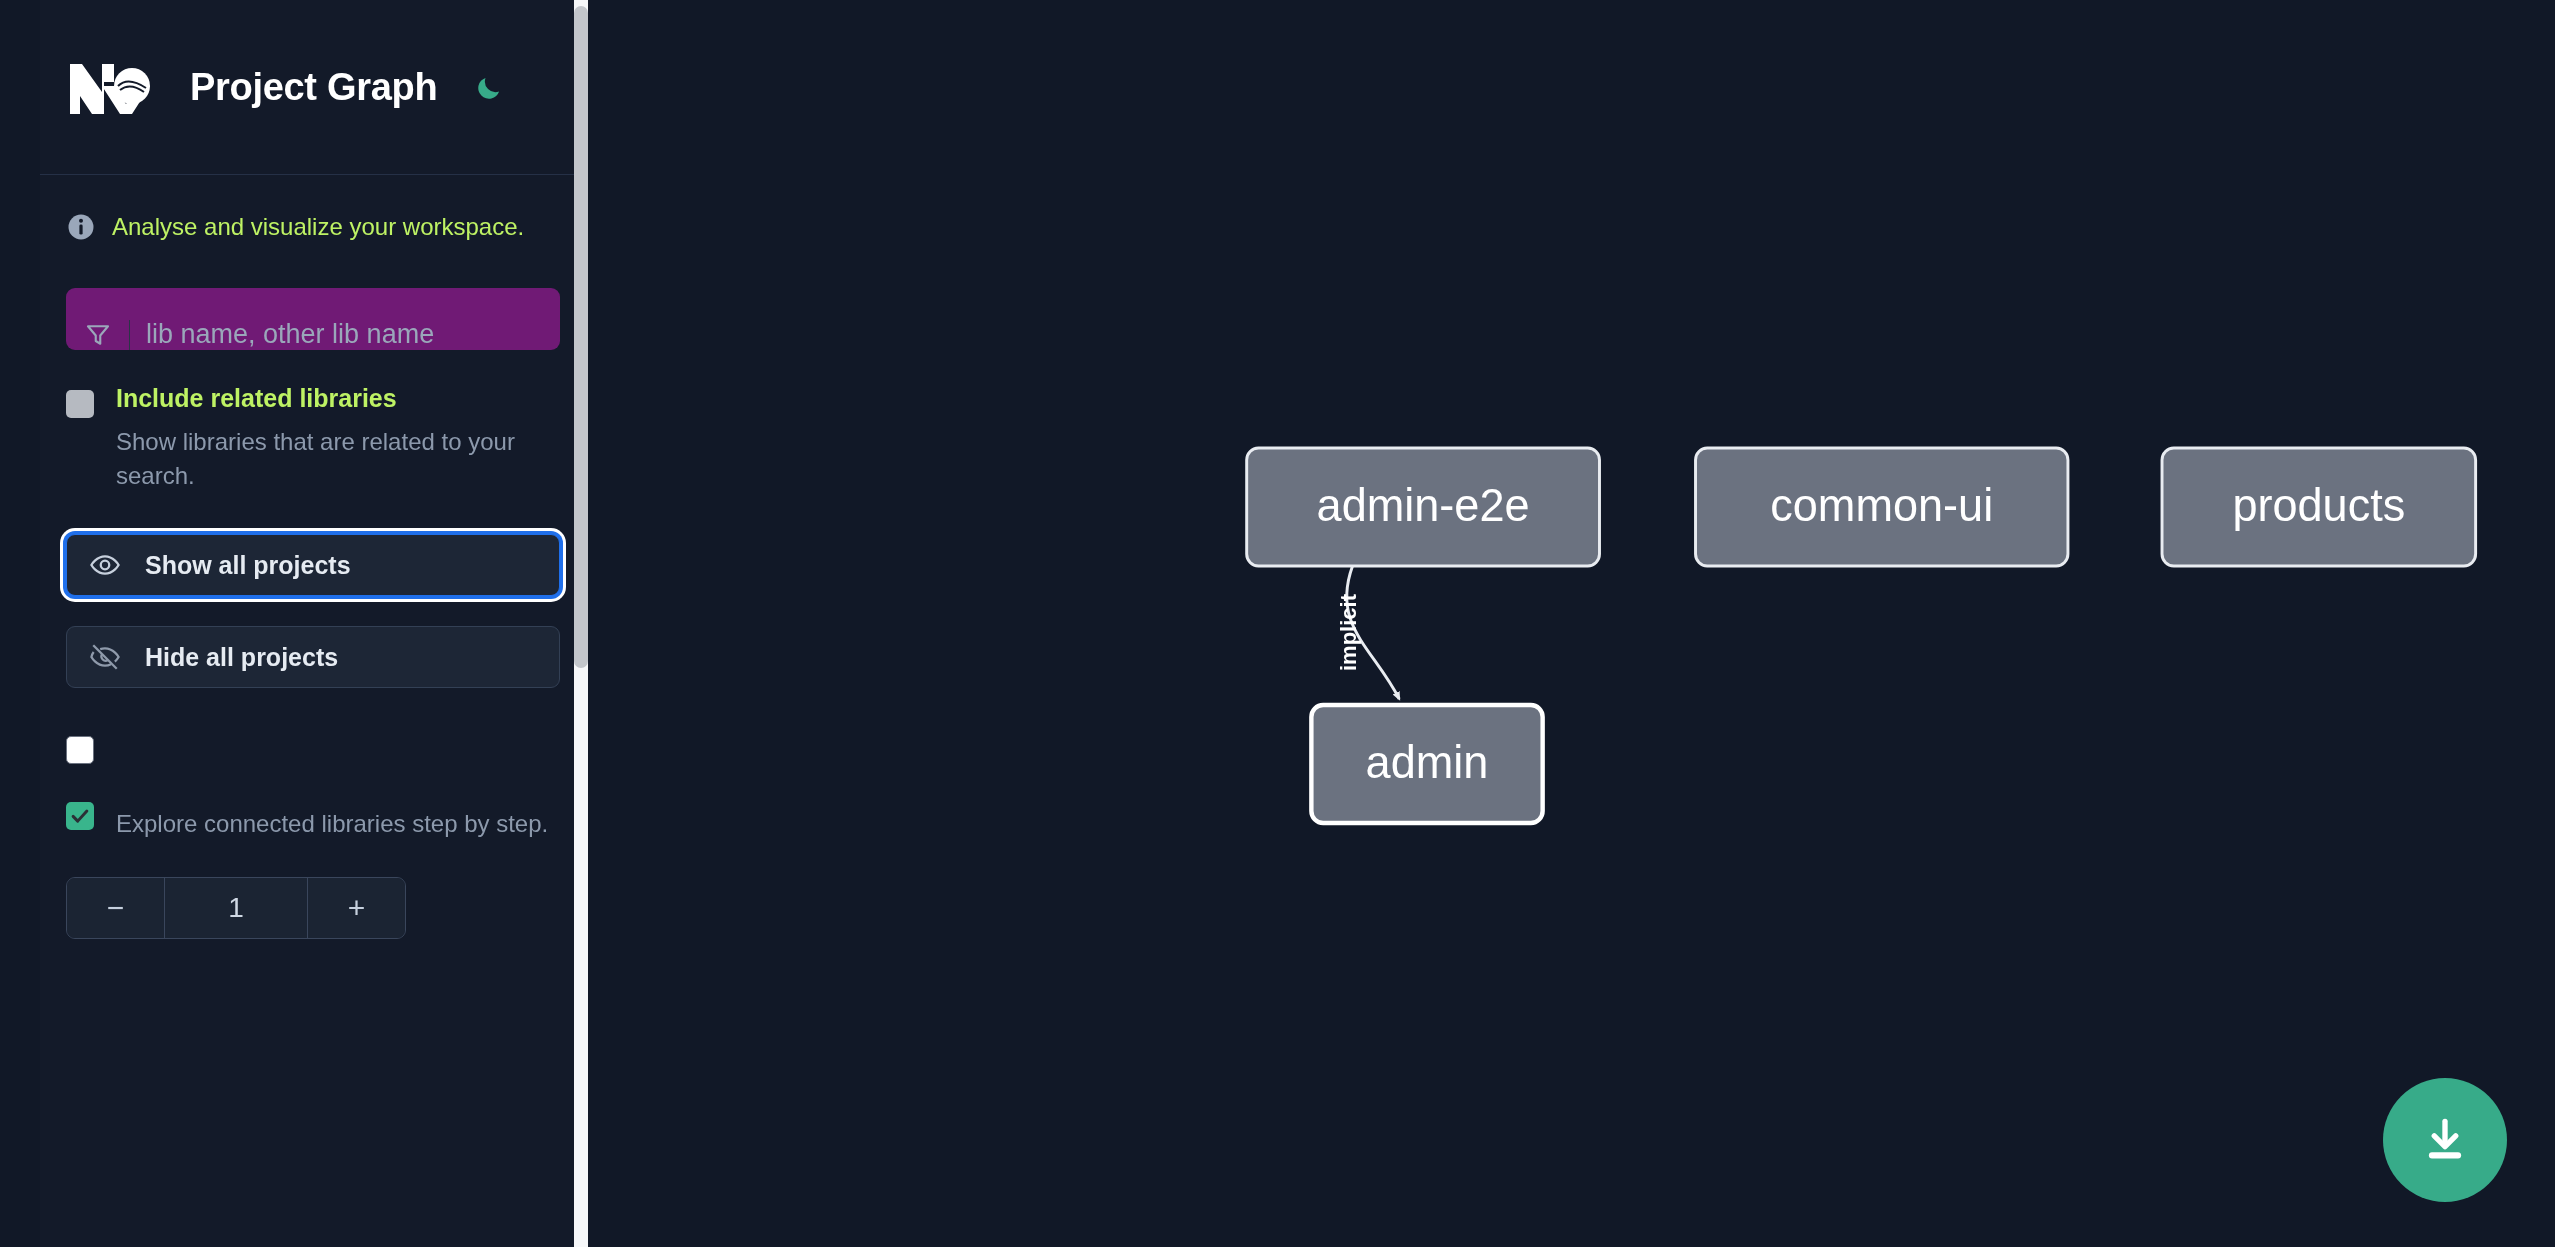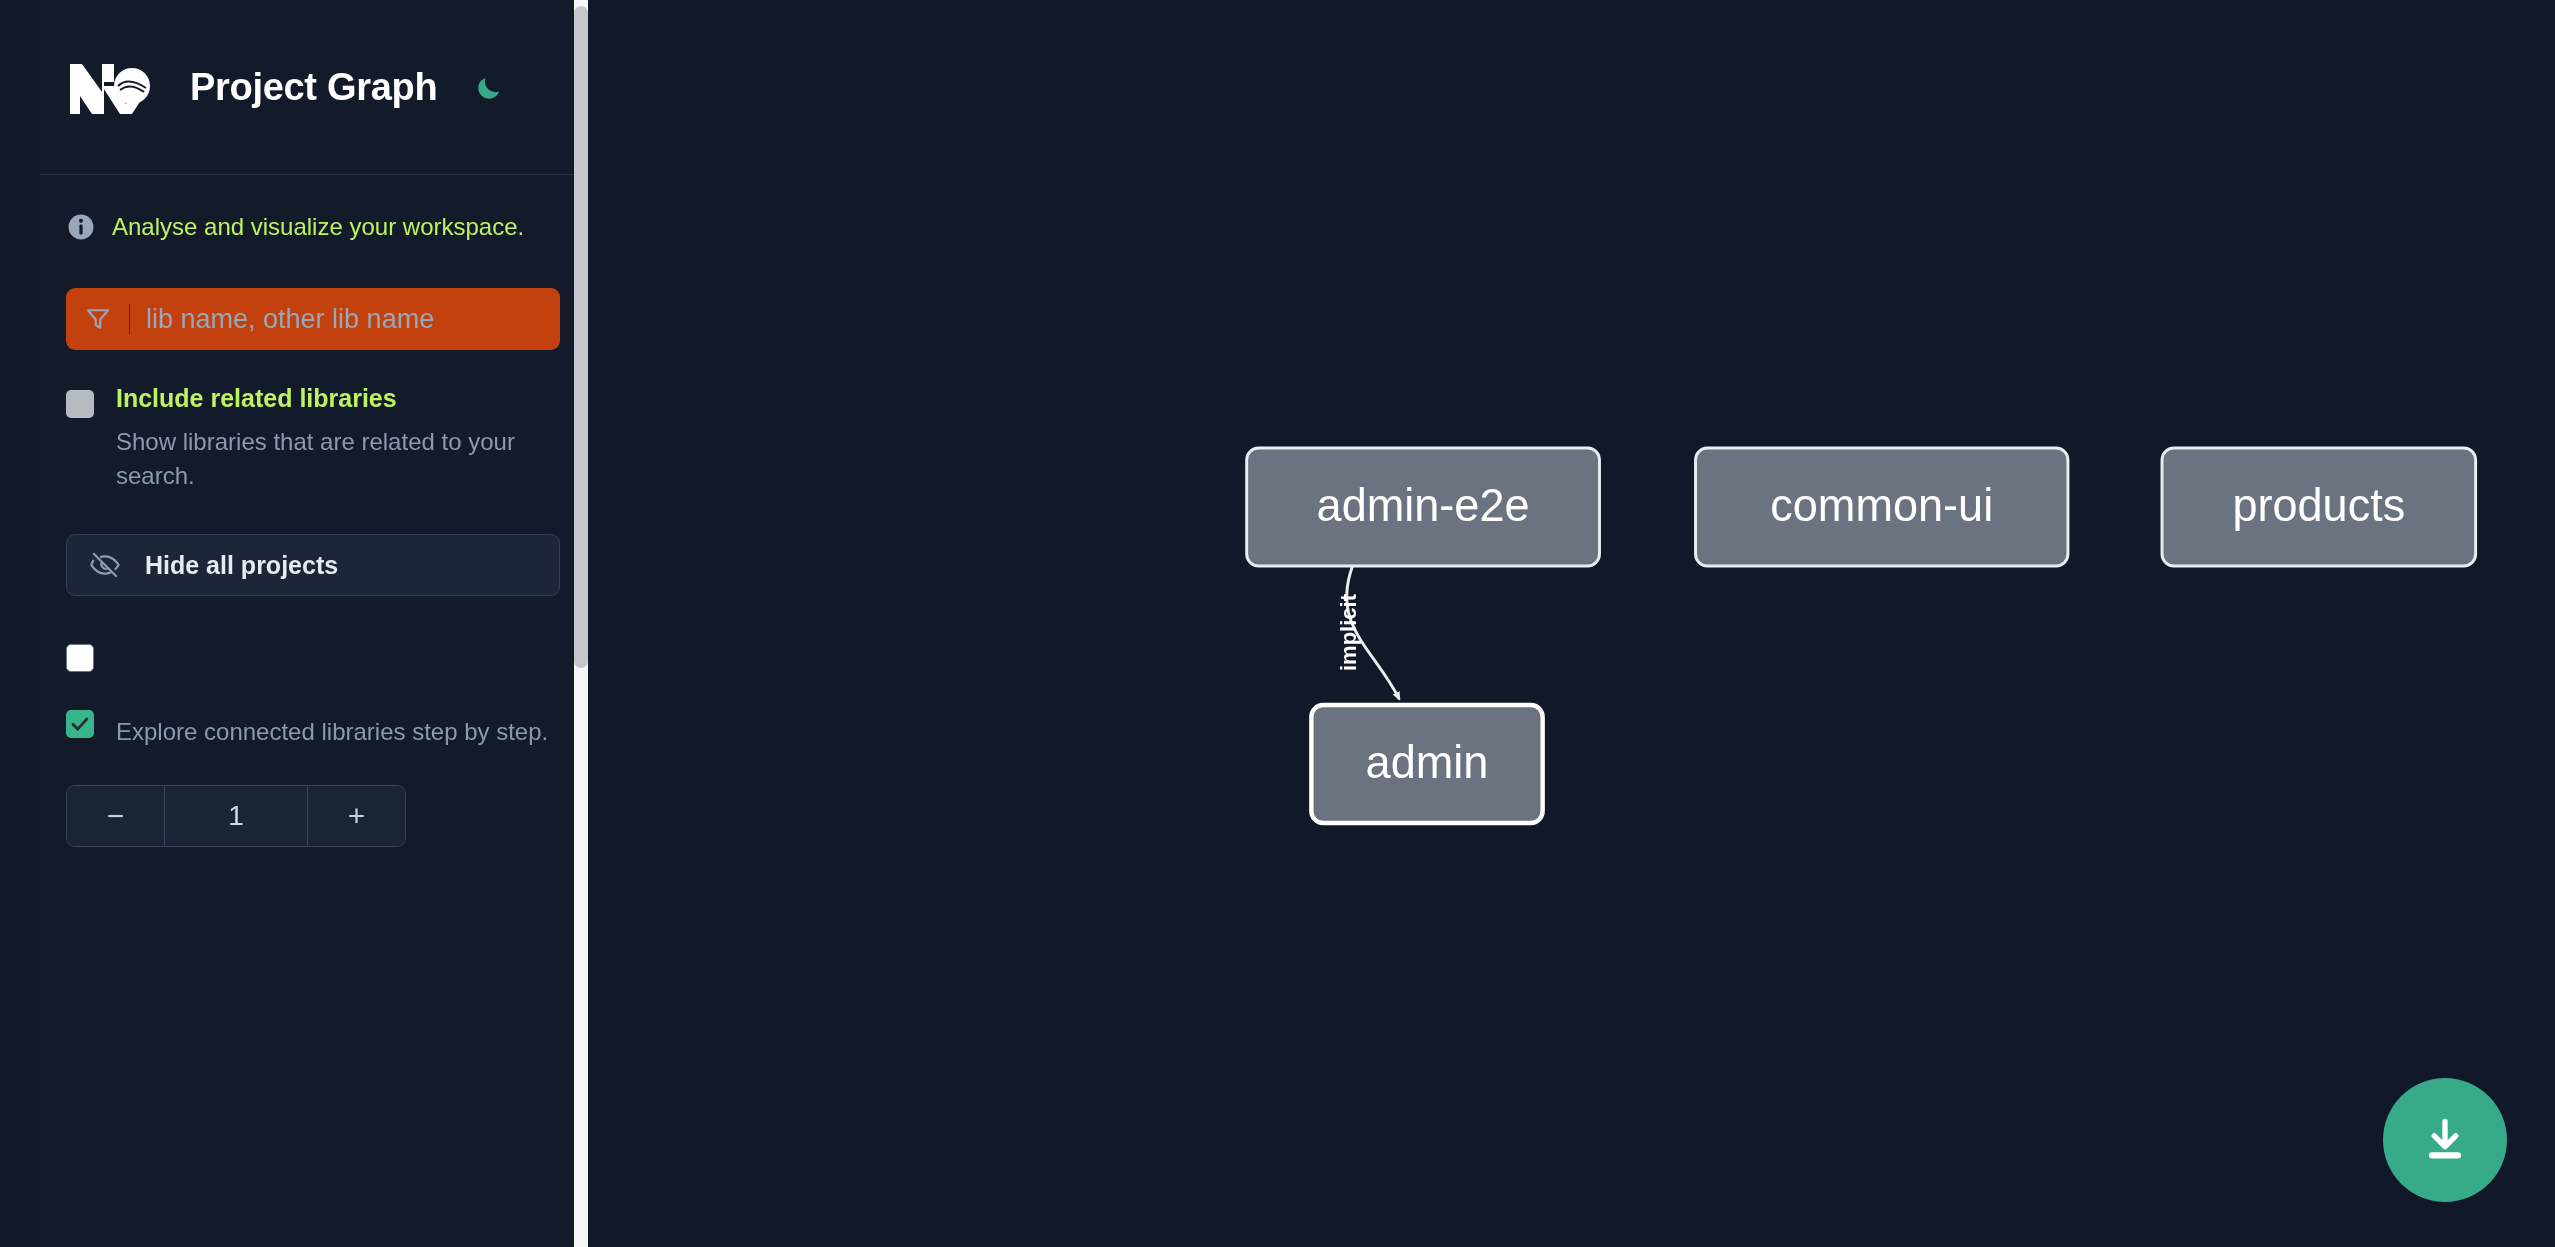--- a/index.html
+++ b/index.html
@@ -43,23 +43,23 @@
     padding: 37px 26px 0 26px;
   }
   .info-icon { width: 30px; height: 30px; flex: 0 0 30px; }
   .tagline-text {
     margin-left: 16px; font-size: 24px; color: #bef264;
     white-space: nowrap;
   }
 
   .search-wrap { padding: 46px 34px 0 26px; }
   .search-box {
-    display: flex; align-items: center;
+    display: flex; align-items: flex-end;
     height: 62px;
-    background: #c2410c;
+    background: #701a75;
     border-radius: 9px;
     overflow: hidden;
   }
   .search-icon-cell {
     width: 64px; display: flex; align-items: center; justify-content: center;
     border-right: 1px solid #2b3547;
   }
   .search-input {
     flex: 1;
     background: transparent; border: 0; outline: none;
@@ -219,20 +219,29 @@
 
       <div class="check-row">
         <span class="cb disabled"></span>
         <span class="cb-body">
           <span class="cb-title" style="display:block">Include related libraries</span>
           <span class="cb-desc" style="display:block">Show libraries that are related to your search.</span>
         </span>
       </div>
 
       <div class="btns">
+        <div class="pbtn focused">
+          <span class="pbtn-icon">
+            <svg viewBox="0 0 24 24" width="32" height="32" aria-hidden="true">
+              <path d="M1.8 12S5.5 5.5 12 5.5 22.2 12 22.2 12 18.5 18.5 12 18.5 1.8 12 1.8 12Z" fill="none" stroke="#c7d0dd" stroke-width="1.7"></path>
+              <circle cx="12" cy="12" r="3.2" fill="none" stroke="#c7d0dd" stroke-width="1.7"></circle>
+            </svg>
+          </span>
+          <span class="pbtn-label">Show all projects</span>
+        </div>
         <div class="pbtn">
           <span class="pbtn-icon">
             <svg viewBox="0 0 24 24" width="32" height="32" aria-hidden="true">
               <path d="M3.5 8.2C2.4 9.6 1.8 12 1.8 12S5.5 18.5 12 18.5c1.7 0 3.2-.45 4.5-1.1" fill="none" stroke="#8f9aab" stroke-width="1.7"></path>
               <path d="M8.4 6.1A10.4 10.4 0 0 1 12 5.5c6.5 0 10.2 6.5 10.2 6.5s-1 1.8-2.8 3.4" fill="none" stroke="#8f9aab" stroke-width="1.7"></path>
               <path d="M9.8 9.9a3.2 3.2 0 0 0 4.4 4.4" fill="none" stroke="#8f9aab" stroke-width="1.7"></path>
               <line x1="3.2" y1="3.2" x2="20.8" y2="20.8" stroke="#8f9aab" stroke-width="1.7"></line>
             </svg>
           </span>
           <span class="pbtn-label">Hide all projects</span>

